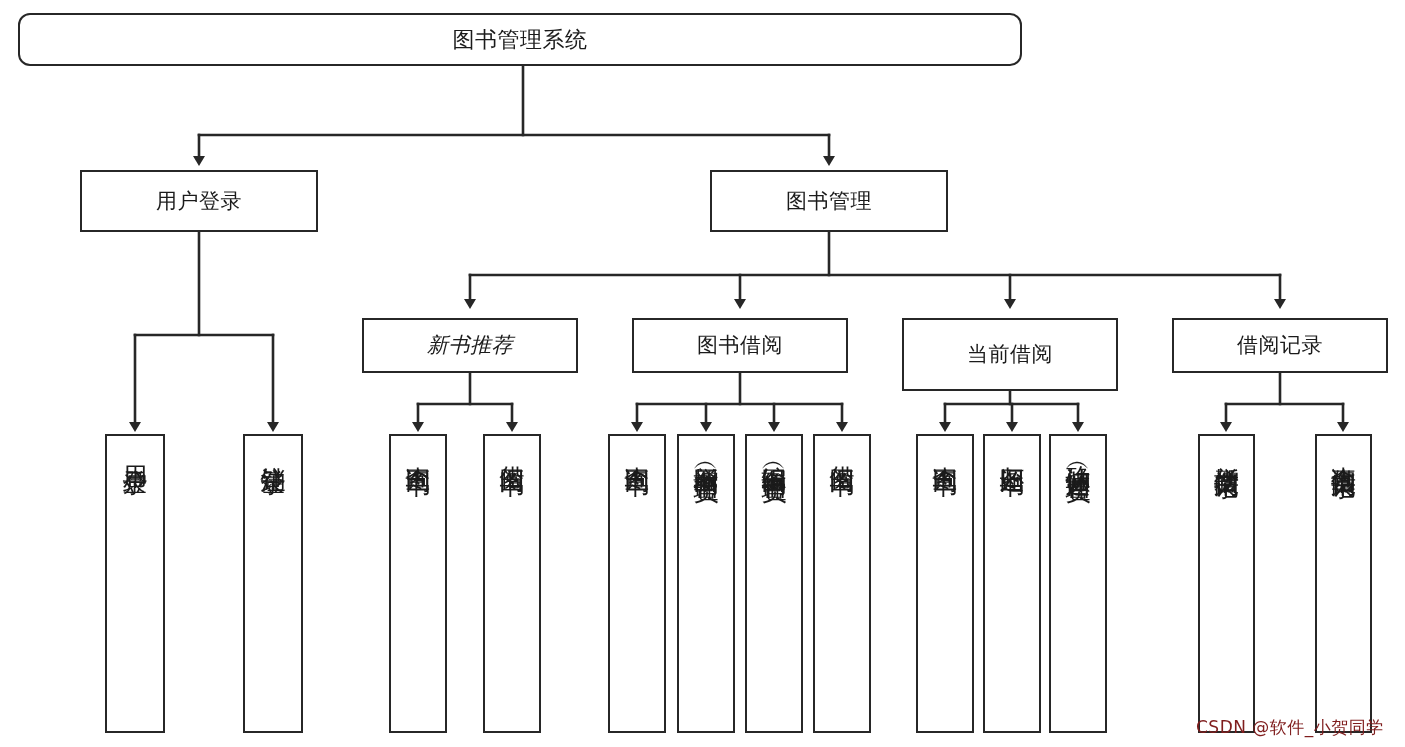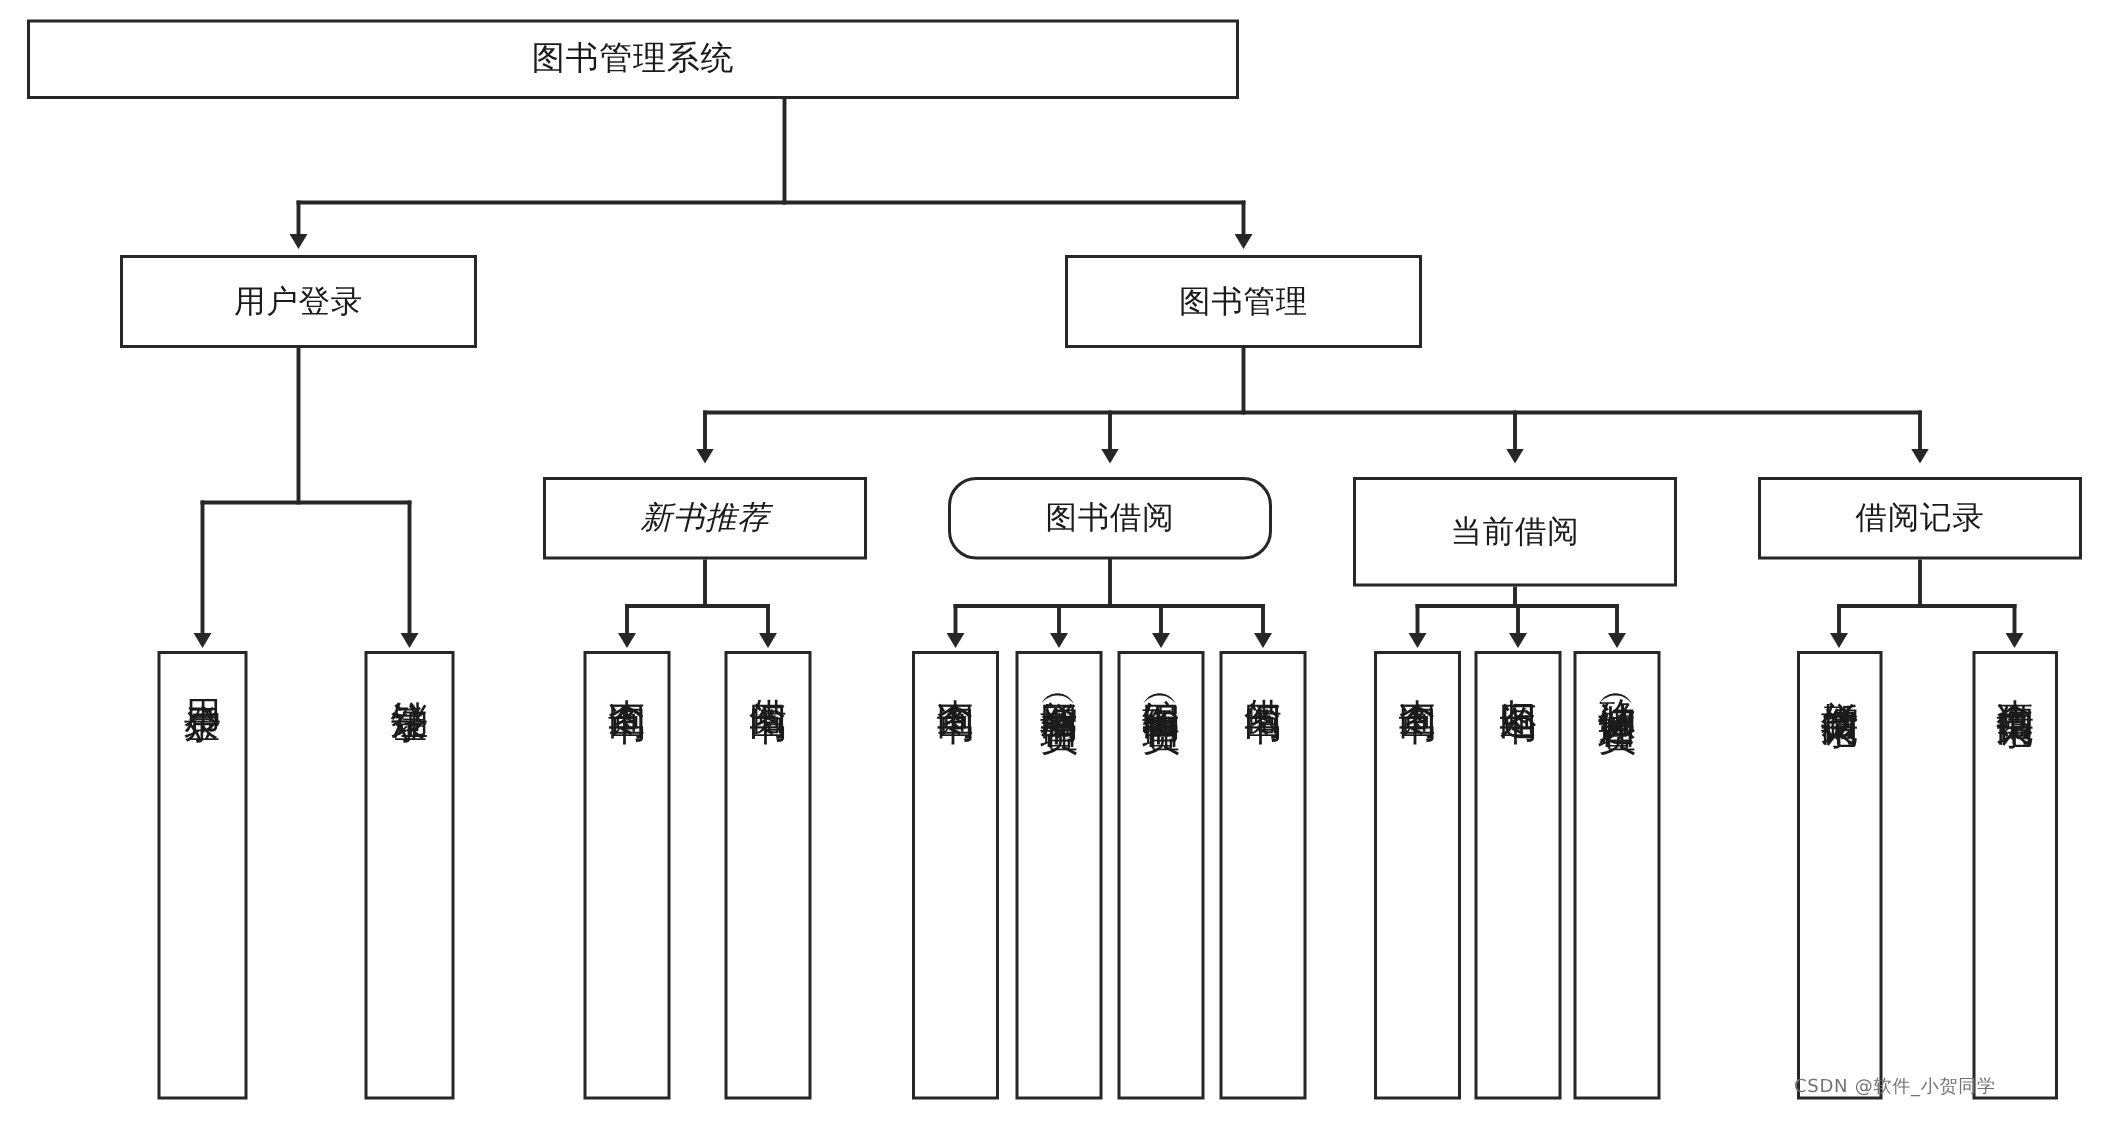--- a/index.html
+++ b/index.html
@@ -55,22 +55,22 @@
   }
   .node.vert .label {
     writing-mode: vertical-rl;
     text-orientation: upright;
     font-size: 25px;
     line-height: 1.0;
     letter-spacing: 2px;
   }
   .watermark {
     position: absolute;
-    font-size: 12px;
-    color: #737373;
+    font-size: 17px;
+    color: #7f1d1d;
     white-space: nowrap;
     letter-spacing: 0.5px;
   }
 </style>
 </head>
 <body>
 
 <div id="canvas">
 
   <svg class="connectors" viewBox="0 0 1405 747" xmlns="http://www.w3.org/2000/svg">
@@ -116,35 +116,35 @@
       <path d="M1012,404 L1012,423" marker-end="url(#arrow)"></path>
       <path d="M1078,404 L1078,423" marker-end="url(#arrow)"></path>
 
       <path d="M1280,373 L1280,404"></path>
       <path d="M1226,404 L1343,404"></path>
       <path d="M1226,404 L1226,423" marker-end="url(#arrow)"></path>
       <path d="M1343,404 L1343,423" marker-end="url(#arrow)"></path>
     </g>
   </svg>
 
-  <div class="node root horiz" style="left:18px; top:13px; width:808px; height:53px;">
+  <div class="node root horiz" style="left:18px; top:13px; width:1004px; height:53px;border-radius:12px;">
     <span class="label">图书管理系统</span>
   </div>
 
   <div class="node horiz" style="left:80px; top:170px; width:238px; height:62px;">
     <span class="label">用户登录</span>
   </div>
   <div class="node horiz" style="left:710px; top:170px; width:238px; height:62px;">
     <span class="label">图书管理</span>
   </div>
 
   <div class="node horiz" style="left:362px; top:318px; width:216px; height:55px;font-style:italic;">
     <span class="label">新书推荐</span>
   </div>
-  <div class="node horiz" style="left:632px; top:318px; width:216px; height:55px;border-radius:19px;">
+  <div class="node horiz" style="left:632px; top:318px; width:216px; height:55px;">
     <span class="label">图书借阅</span>
   </div>
   <div class="node horiz" style="left:902px; top:318px; width:216px; height:73px;">
     <span class="label">当前借阅</span>
   </div>
   <div class="node horiz" style="left:1172px; top:318px; width:216px; height:55px;">
     <span class="label">借阅记录</span>
   </div>
 
   <div class="node vert" style="left:105px; top:434px; width:60px; height:299px;">

